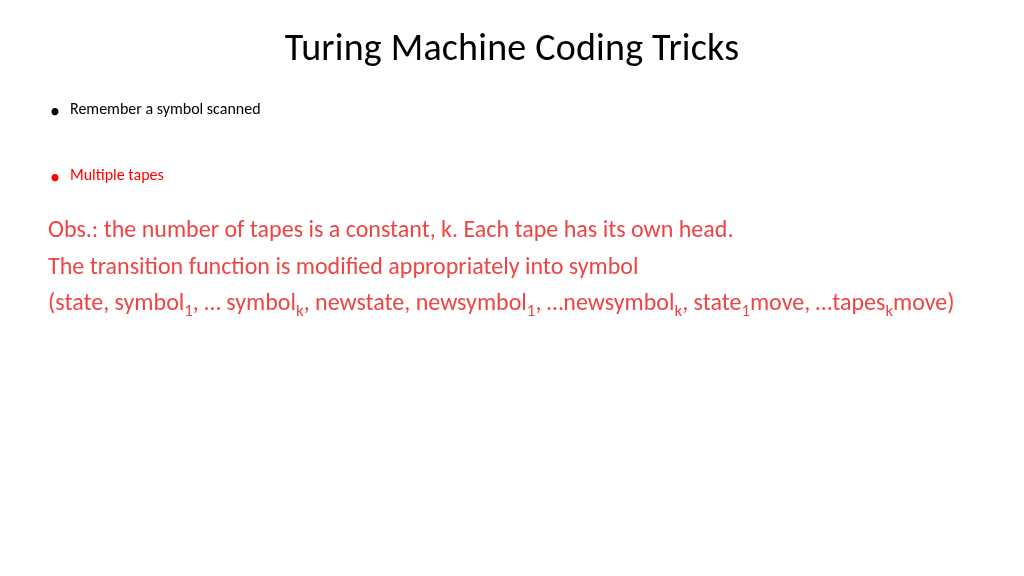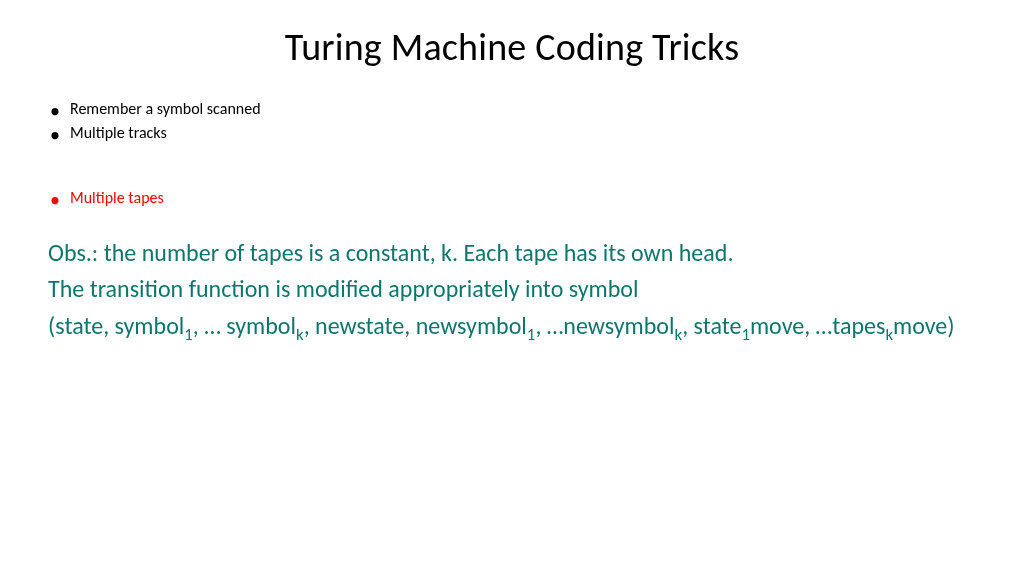--- a/index.html
+++ b/index.html
@@ -48,42 +48,41 @@
     color: inherit;
   }
   ul.bullets li.red {
     color: #ff0000;
     margin-top: 44px;
   }
   ul.bullets li.red::before {
     color: #ff0000;
   }
   .obs {
-    color: #0f766e;
+    color: #ef4444;
     font-size: 24px;
     line-height: 1.35;
   }
   .obs p {
     margin: 0 0 4px 0;
   }
   .sub {
     vertical-align: sub;
     font-size: 0.7em;
     line-height: 0;
   }
 </style>
 </head>
 <body>
 
 <div class="slide">
   <h1 class="title">Turing Machine Coding Tricks</h1>
 
   <ul class="bullets">
     <li>Remember a symbol scanned</li>
-    <li>Multiple tracks</li>
     <li class="red">Multiple tapes</li>
   </ul>
 
   <div class="obs">
     <p>Obs.: the number of tapes is a constant, k. Each tape has its own head.</p>
     <p>The transition function is modified appropriately into symbol</p>
     <p>
       <span>(state, symbol</span><span class="sub">1</span><span>, … symbol</span><span class="sub">k</span><span>, newstate, newsymbol</span><span class="sub">1</span><span>, …newsymbol</span><span class="sub">k</span><span>, state</span><span class="sub">1</span><span>move, …tapes</span><span class="sub">k</span><span>move)</span>
     </p>
   </div>

